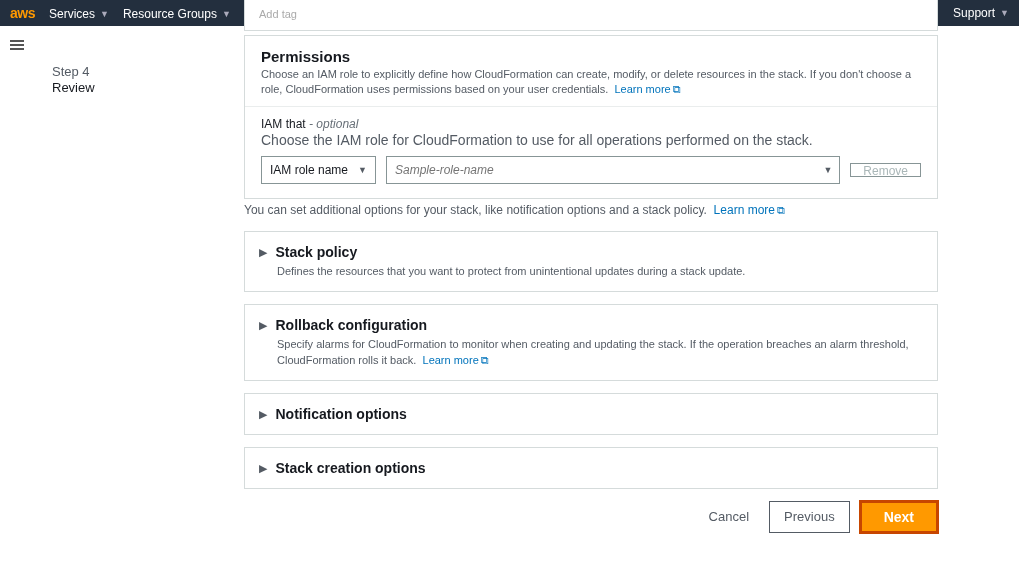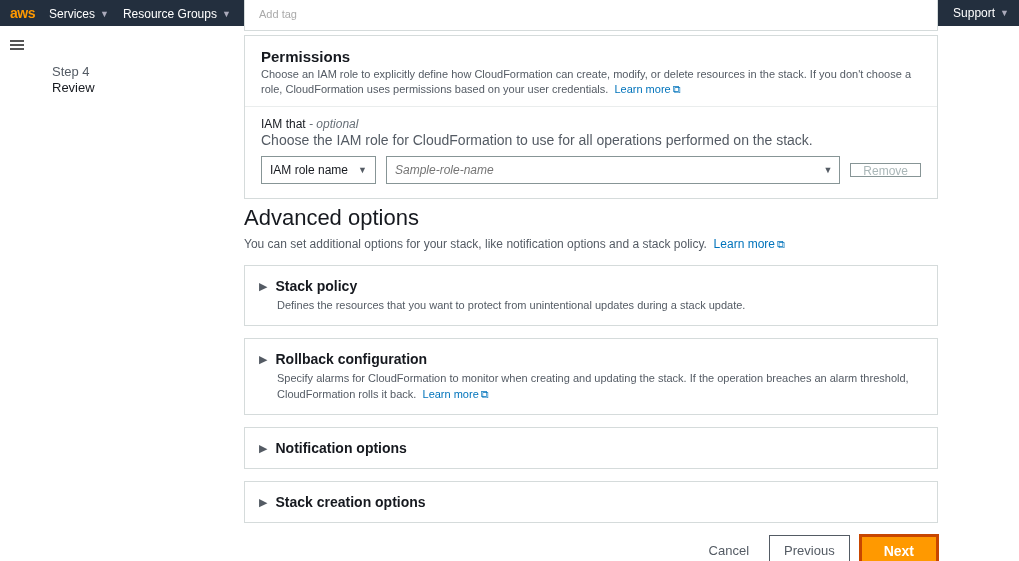--- a/index.html
+++ b/index.html
@@ -208,21 +208,20 @@
         </div>
         <div class="role-select">
           <input type="text" placeholder="Sample-role-name" style="">
           <span class="caret">▼</span>
         </div>
         <button class="remove-btn">Remove</button>
       </div>
     </div>
   </div>
 
-  <div class="section-title">Advanced options</div>
   <div class="section-desc">
     <span>You can set additional options for your stack, like notification options and a stack policy.</span>
     &nbsp;<a href="#" class="learn-more"><span>Learn more</span></a><span class="ext-icon">⧉</span>
   </div>
 
   <div class="expander">
     <div class="exp-head">
       <span class="exp-caret">▶</span>
       <span class="exp-title">Stack policy</span>
     </div>

